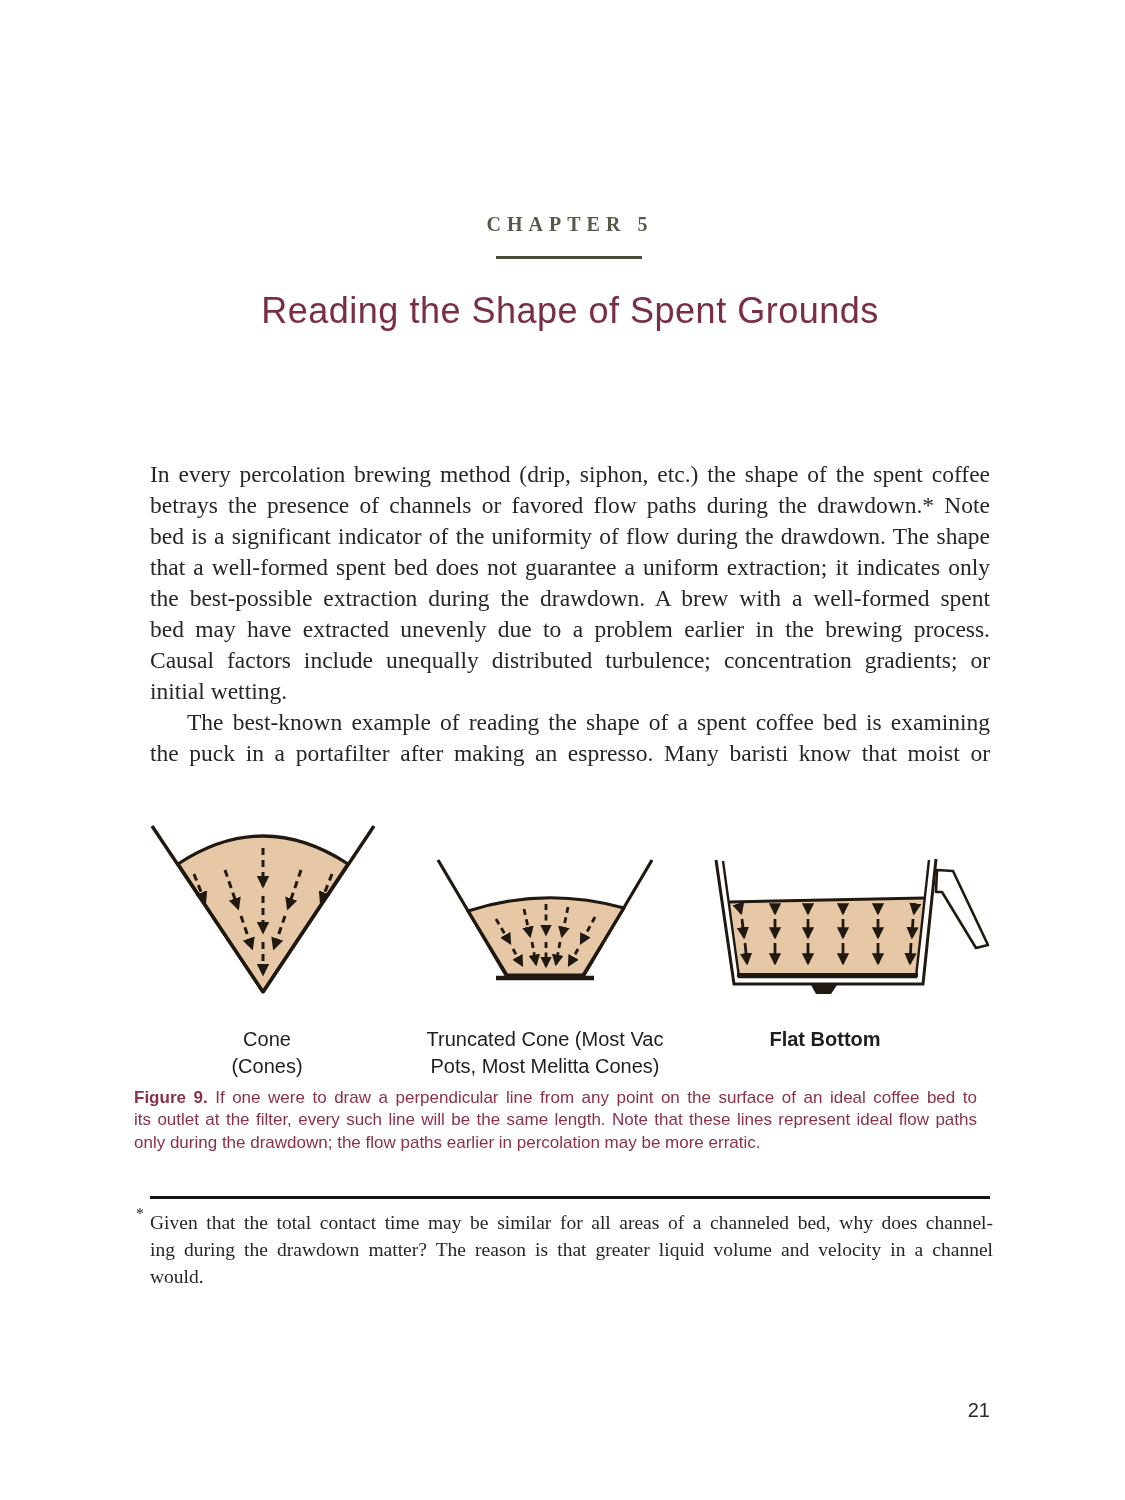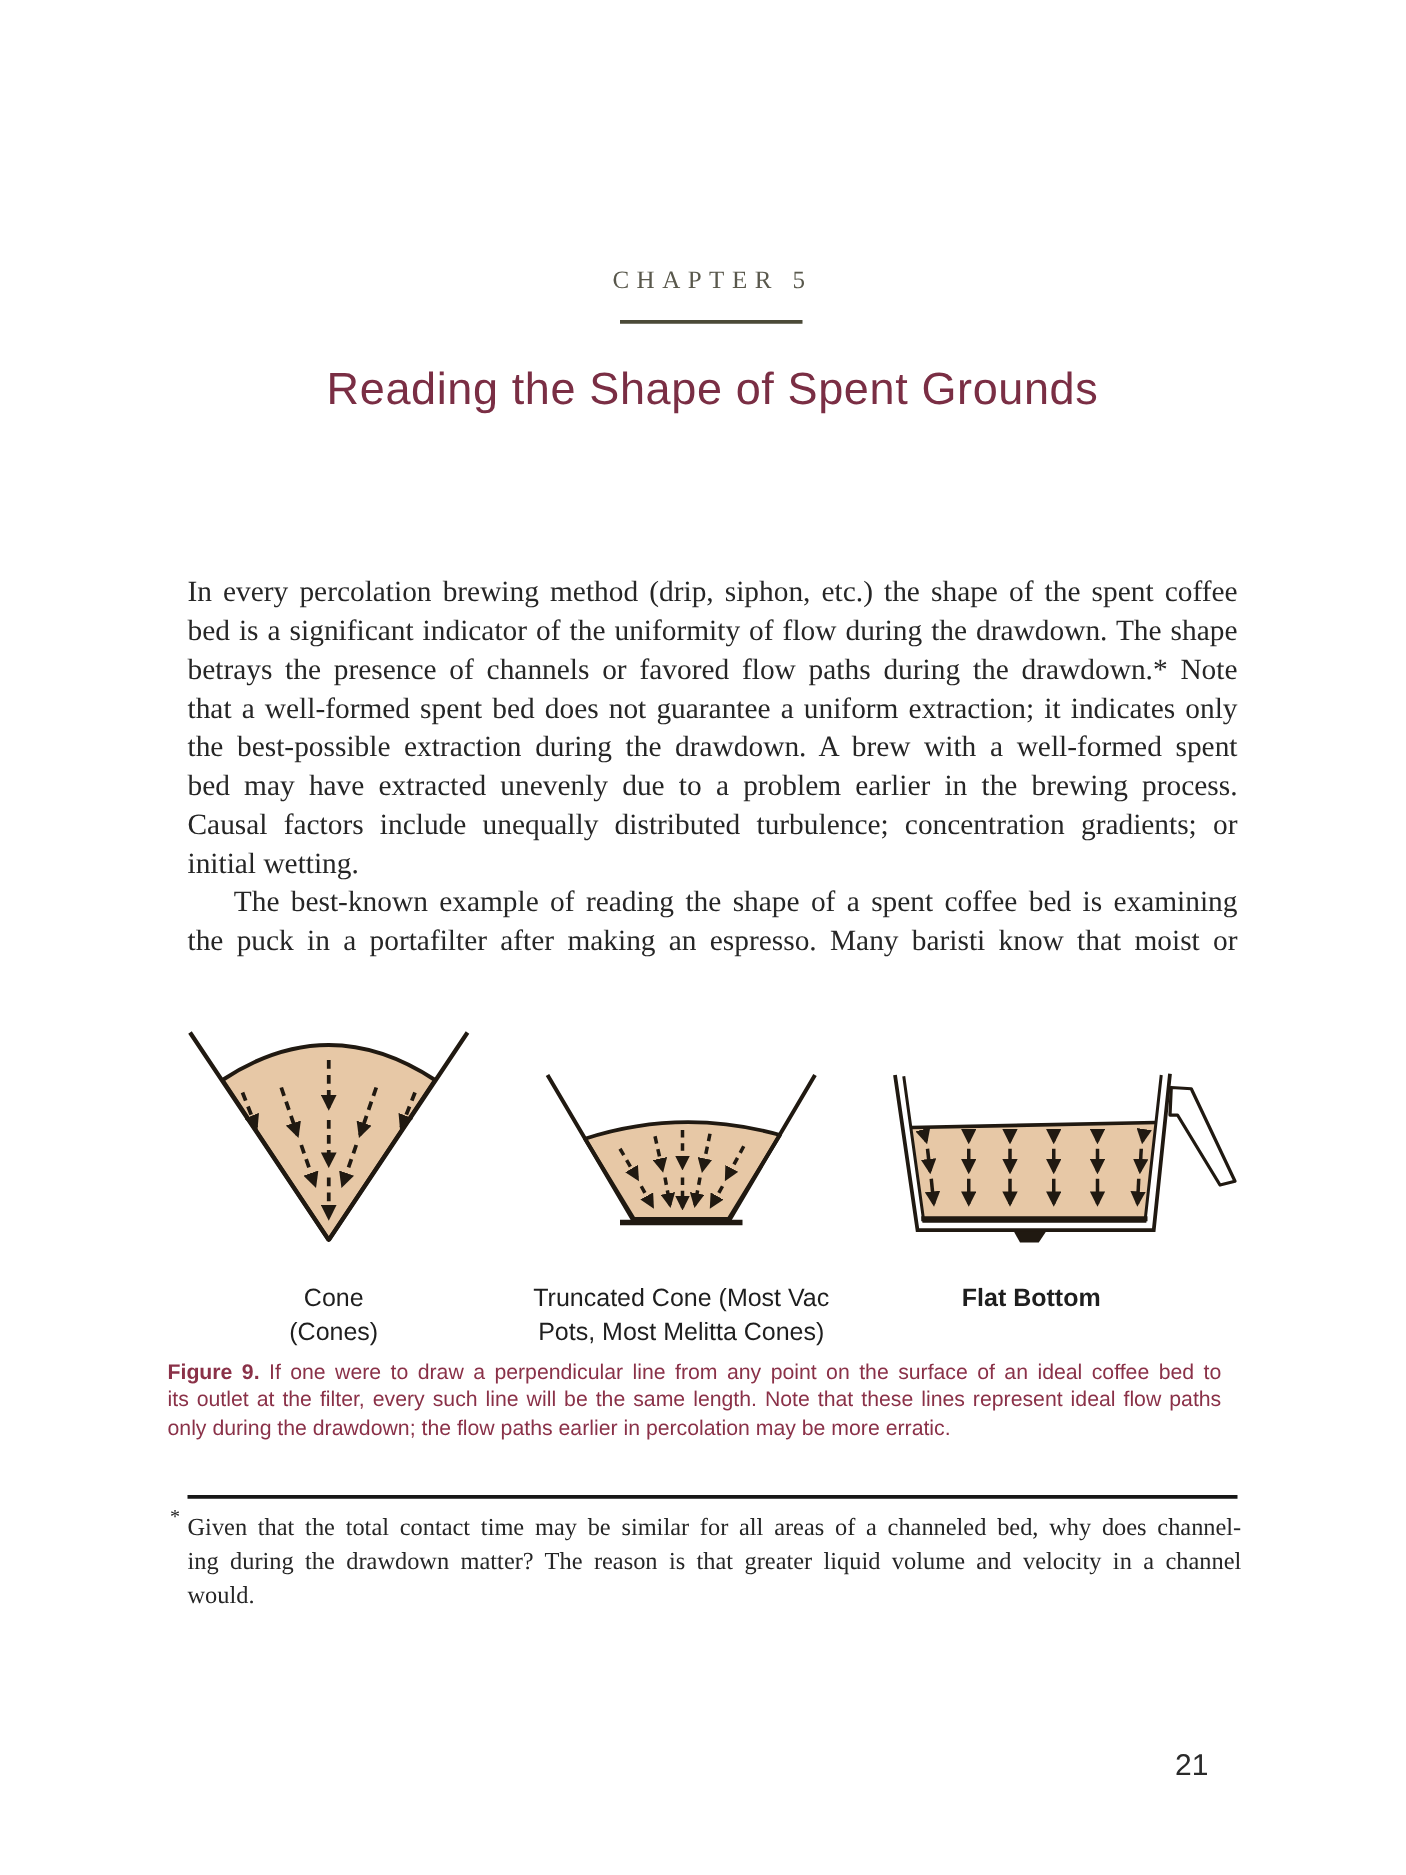--- a/index.html
+++ b/index.html
@@ -9,21 +9,21 @@
   *{margin:0;padding:0;box-sizing:border-box;}
   html,body{background:#ffffff;}
   .page{
     position:relative; width:1125px; height:1500px; background:#ffffff;
     overflow:hidden; font-family:"Liberation Serif", serif; color:var(--body_text);
   }
   
   .chapter{
     position:absolute; top:213px; left:150px; width:840px;
     text-align:center; font-family:"Liberation Serif", serif;
-    font-size:20px; letter-spacing:6px; color:var(--chapter);
+    font-size:20px; letter-spacing:6px; color:var(--chapter);font-weight:bold;
   }
   .chapter-rule{
     position:absolute; top:256px; left:496px; width:146px; height:3px;
     background:var(--rule);
   }
   
   .title{
     position:absolute; top:290px; left:90px; width:960px;
     text-align:center; font-family:"Liberation Sans", sans-serif;
     font-weight:300; font-size:36px; letter-spacing:0.5px; color:var(--title);
@@ -61,38 +61,38 @@
     position:absolute; top:1209px; left:150px; width:843px;
     font-size:19.5px; color:var(--body_text);
   }
   .fline{ line-height:27px; text-align:justify; text-align-last:justify; }
   .fline.last{ text-align-last:left; }
   .fn-marker{
     position:absolute; left:-14px; top:-4px; font-size:16px; color:var(--body_text);
   }
   
   .pagenum{
-    position:absolute; top:1399px; left:940px; width:50px; text-align:left;
-    font-family:"Liberation Sans", sans-serif; font-size:24px; color:#2a2a2a;
+    position:absolute; top:1399px; left:940px; width:50px; text-align:right;
+    font-family:"Liberation Sans", sans-serif; font-size:20px; color:#2a2a2a;
   }
 </style>
 </head>
 <body>
 
 <div class="page">
 
   <div class="chapter">CHAPTER 5</div>
   <div class="chapter-rule"></div>
 
   <div class="title">Reading the Shape of Spent Grounds</div>
 
   <div class="body-block">
     <div class="bline">In every percolation brewing method (drip, siphon, etc.) the shape of the spent coffee</div>
+    <div class="bline">betrays the presence of channels or favored flow paths during the drawdown.* Note</div>
     <div class="bline">bed is a significant indicator of the uniformity of flow during the drawdown. The shape</div>
-    <div class="bline">betrays the presence of channels or favored flow paths during the drawdown.* Note</div>
     <div class="bline">that a well-formed spent bed does not guarantee a uniform extraction; it indicates only</div>
     <div class="bline">the best-possible extraction during the drawdown. A brew with a well-formed spent</div>
     <div class="bline">bed may have extracted unevenly due to a problem earlier in the brewing process.</div>
     <div class="bline">Causal factors include unequally distributed turbulence; concentration gradients; or</div>
     <div class="bline last">initial wetting.</div>
     <div class="bline indent">The best-known example of reading the shape of a spent coffee bed is examining</div>
     <div class="bline">the puck in a portafilter after making an espresso. Many baristi know that moist or</div>
   </div>
 
   <div class="diagrams">

